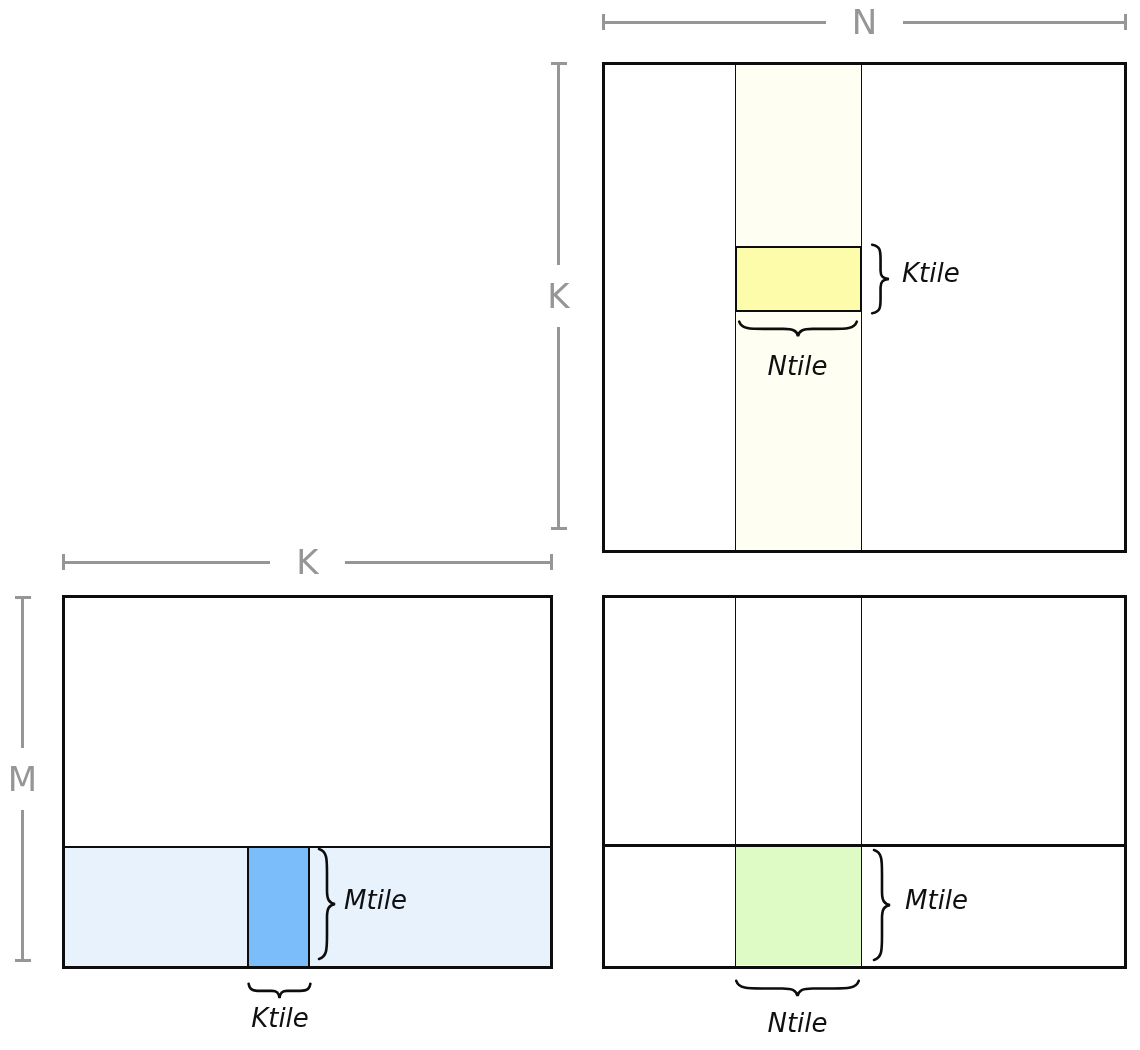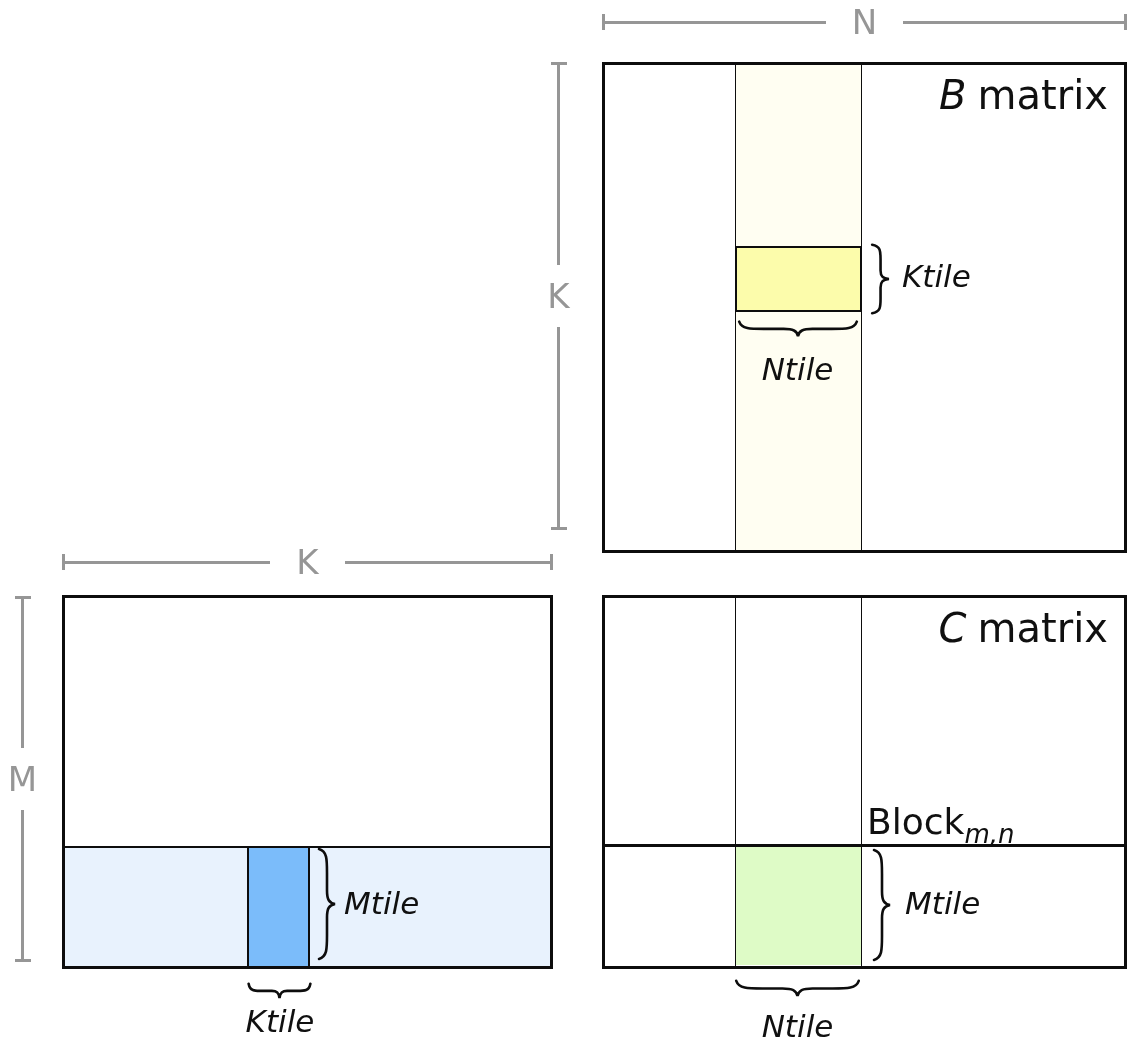--- a/index.html
+++ b/index.html
@@ -44,21 +44,21 @@
   .matrix-title {
     top: 6px; right: 16px;
     font-size: 40px; line-height: 1.2;
     color: #101010; white-space: nowrap;
   }
   .mvar { font-style: italic; }
   .msuf { margin-left: 0.28em; }
 
   .tile-lbl {
     font-style: italic;
-    font-size: 31px;
+    font-size: 26px;
     line-height: 1.15;
     color: #101010;
     white-space: nowrap;
   }
 
   
   #b-band {
     left: 129.5px; top: 0; width: 127px; height: 100%;
     background: var(--ivory-band, #fffef2);
     border-left: 1.5px solid var(--border, #0d0d0d);
@@ -164,49 +164,40 @@
     <div id="b-band"></div>
     <div id="b-tile"></div>
     <svg id="b-brace" class="brace" viewBox="0 0 20 100" preserveAspectRatio="none">
       <path d="M3,1 C11,3 11,10 11,22 L11,38 C11,46 13,49 19,50 C13,51 11,54 11,62 L11,78 C11,90 11,97 3,99"></path>
     </svg>
     <div class="tile-lbl" id="b-ktile-lbl">Ktile</div>
     <svg id="b-underbrace" class="brace" viewBox="0 0 100 20" preserveAspectRatio="none">
       <path d="M1,3 C3,11 10,11 22,11 L38,11 C46,11 49,13 50,19 C51,13 54,11 62,11 L78,11 C90,11 97,11 99,3"></path>
     </svg>
     <div class="tile-lbl" id="b-ntile-lbl">Ntile</div>
-    <div class="matrix-title">
-      <span class="mvar">B</span><span class="msuf">matrix</span>
-    </div>
   </div>
 
   <div class="matrix" id="a-matrix">
     <div id="a-band"></div>
     <div id="a-tile"></div>
     <svg id="a-brace" class="brace" viewBox="0 0 20 100" preserveAspectRatio="none">
       <path d="M3,1 C11,3 11,10 11,22 L11,38 C11,46 13,49 19,50 C13,51 11,54 11,62 L11,78 C11,90 11,97 3,99"></path>
     </svg>
     <div class="tile-lbl" id="a-mtile-lbl">Mtile</div>
   </div>
 
   <div class="matrix" id="c-matrix">
     <div id="c-tile"></div>
     <div id="c-vline-left"></div>
     <div id="c-vline-right"></div>
     <div id="c-hline"></div>
-    <div id="c-block-lbl">
-      <span>Block</span><span class="block-sub">m,n</span>
-    </div>
     <svg id="c-brace" class="brace" viewBox="0 0 20 100" preserveAspectRatio="none">
       <path d="M3,1 C11,3 11,10 11,22 L11,38 C11,46 13,49 19,50 C13,51 11,54 11,62 L11,78 C11,90 11,97 3,99"></path>
     </svg>
     <div class="tile-lbl" id="c-mtile-lbl">Mtile</div>
-    <div class="matrix-title">
-      <span class="mvar">C</span><span class="msuf">matrix</span>
-    </div>
   </div>
 
   <svg id="a-underbrace" class="brace" viewBox="0 0 100 20" preserveAspectRatio="none">
     <path d="M1,3 C3,11 10,11 22,11 L38,11 C46,11 49,13 50,19 C51,13 54,11 62,11 L78,11 C90,11 97,11 99,3"></path>
   </svg>
   <div class="tile-lbl" id="a-ktile-lbl">Ktile</div>
 
   <svg id="c-underbrace" class="brace" viewBox="0 0 100 20" preserveAspectRatio="none">
     <path d="M1,3 C3,11 10,11 22,11 L38,11 C46,11 49,13 50,19 C51,13 54,11 62,11 L78,11 C90,11 97,11 99,3"></path>
   </svg>

